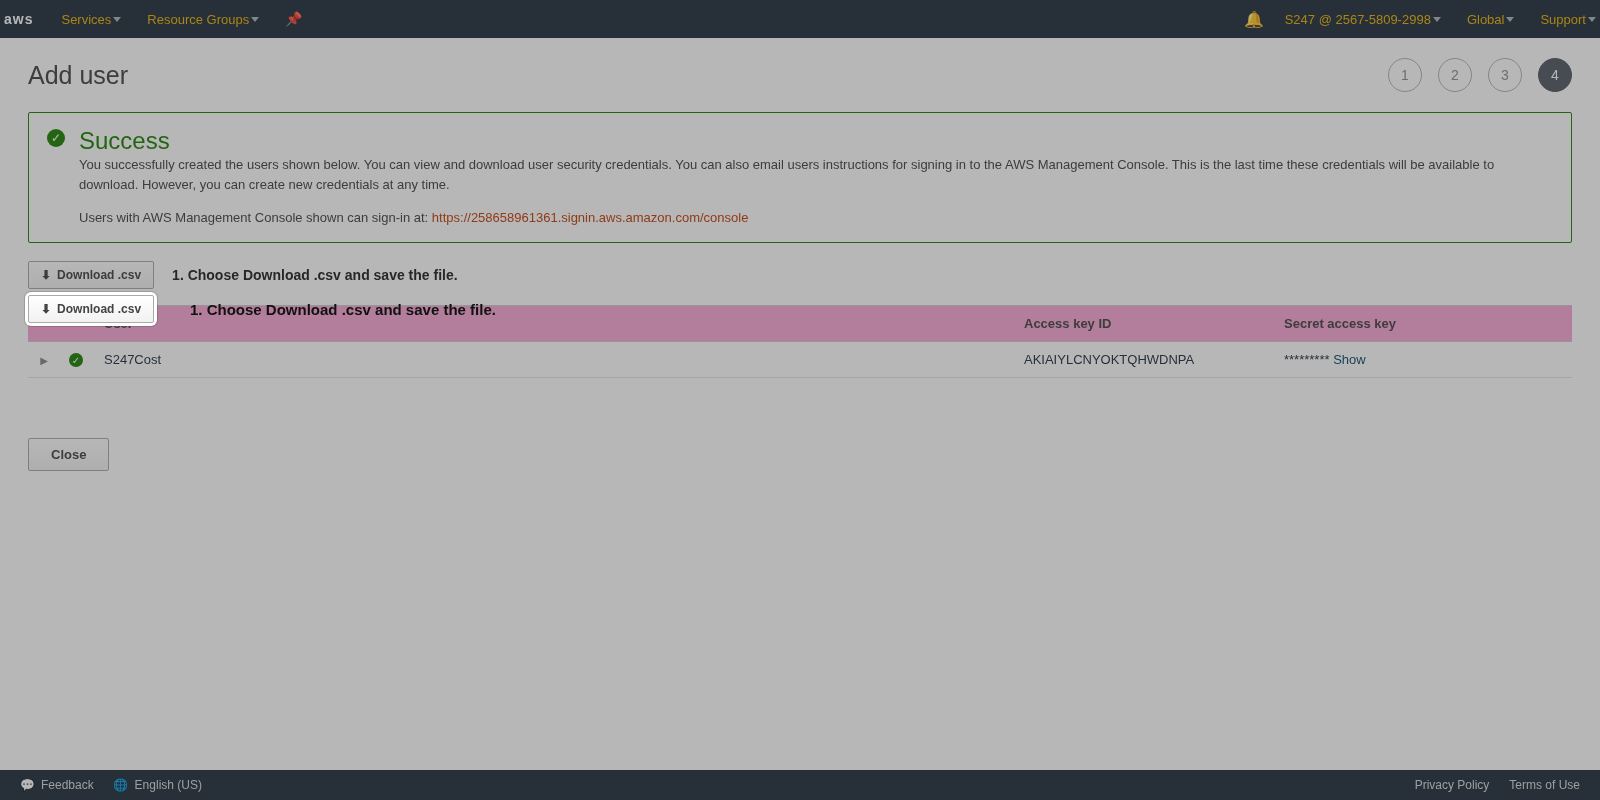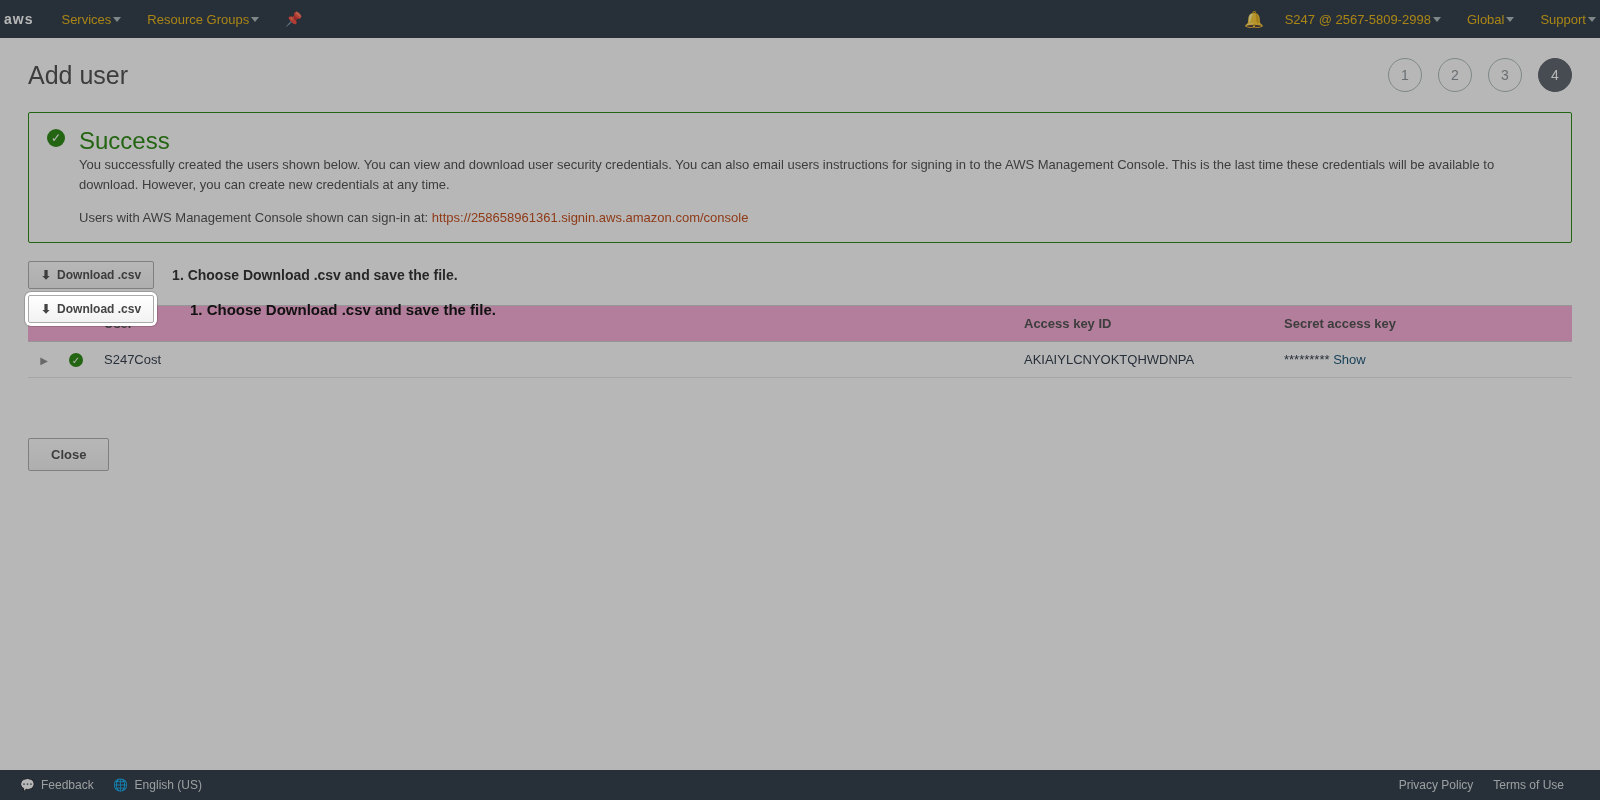--- a/index.html
+++ b/index.html
@@ -278,21 +278,21 @@
   <a href="#" class="flink">
     <span>💬</span>
     <span>Feedback</span>
   </a>
   <a href="#" class="flink">
     <span>🌐</span>
     <span>English (US)</span>
   </a>
   <div class="spacer"></div>
   <a href="#" class="flink">Privacy Policy</a>
-  <a href="#" class="flink" style="margin-right:16px">Terms of Use</a>
+  <a href="#" class="flink" style="margin-right:0">Terms of Use</a>
 </div>
 
 <div class="dim"></div>
 <div class="spot">
   <button class="btn">
     <span class="dl-icon">⬇</span>
     <span>Download .csv</span>
   </button>
 </div>
 <div class="spot-label">1. Choose Download .csv and save the file.</div>

